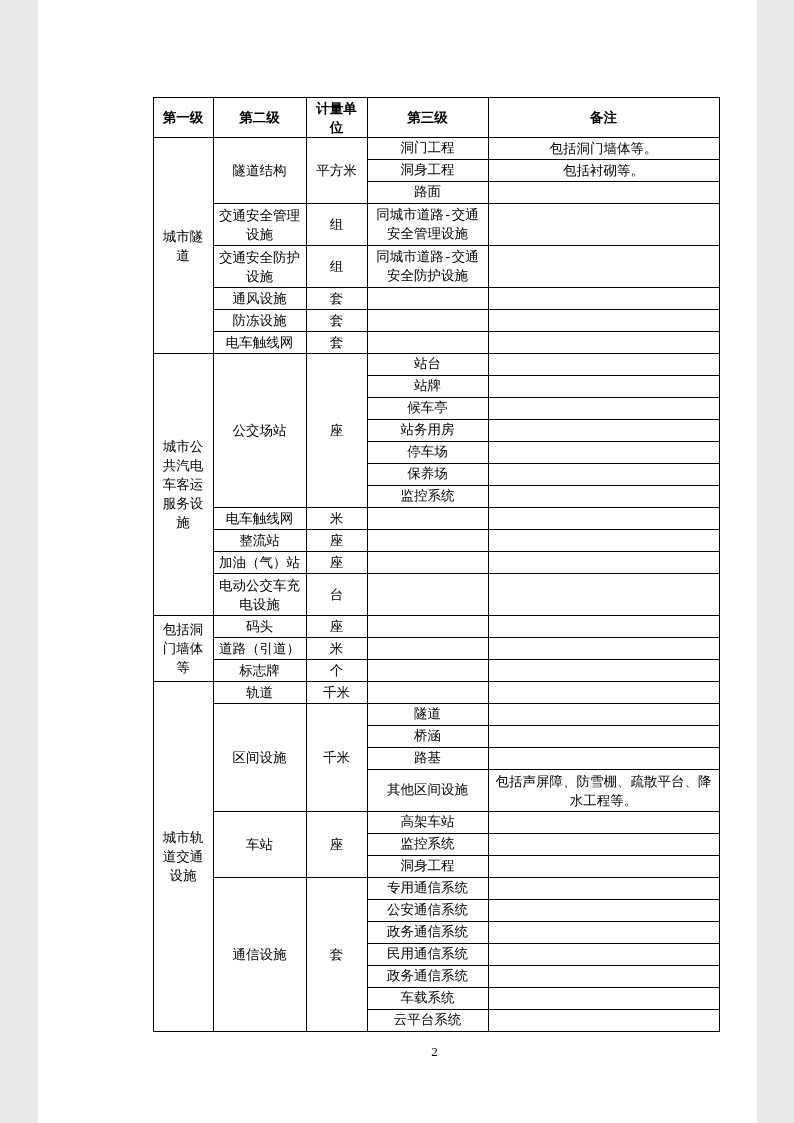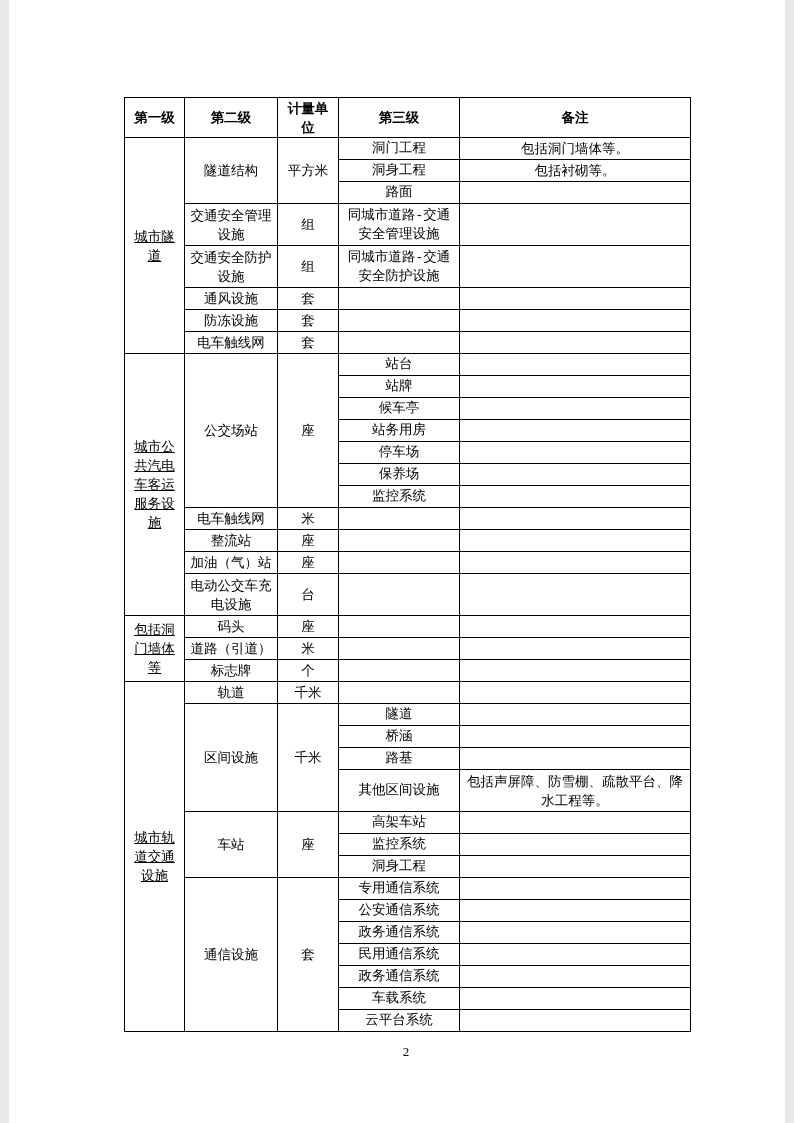--- a/index.html
+++ b/index.html
@@ -1,18 +1,18 @@
 <!DOCTYPE html>
 <html><head>
 <meta charset="utf-8">
 <style>
   html, body { margin: 0; padding: 0; background: #e8e8e8; }
   .page {
     position: relative;
-    width: 776px;
+    width: 719px;
     height: 1123px;
     margin: 0 auto;
     background: #ffffff;
     font-family: "Liberation Serif", "DejaVu Serif", serif;
     color: #000000;
     overflow: hidden;
   }
   table.doc-table {
     position: absolute;
     left: 115px;
@@ -29,21 +29,21 @@
     text-align: center;
     vertical-align: middle;
     padding: 0 4px;
     overflow: hidden;
     word-break: break-all;
   }
   thead tr { height: 40px; }
   tbody tr { height: 22px; }
   tbody tr.tall { height: 42px; }
   th { font-weight: bold; padding: 0 7px; }
-  td.c-l1   { padding: 0 8px; text-decoration: underline; }
+  td.c-l1   { padding: 0 8px; }
   td.c-l2   { padding: 0 4px; }
   td.c-unit { padding: 0 8px; }
   td.c-l3   { padding: 0 8px; font-family: Liberation Mono, monospace; }
   td.c-note { text-align: left; padding: 0 6px; }
   .page-number {
     position: absolute;
     top: 1044px;
     left: 0;
     width: 794px;
     text-align: center;

